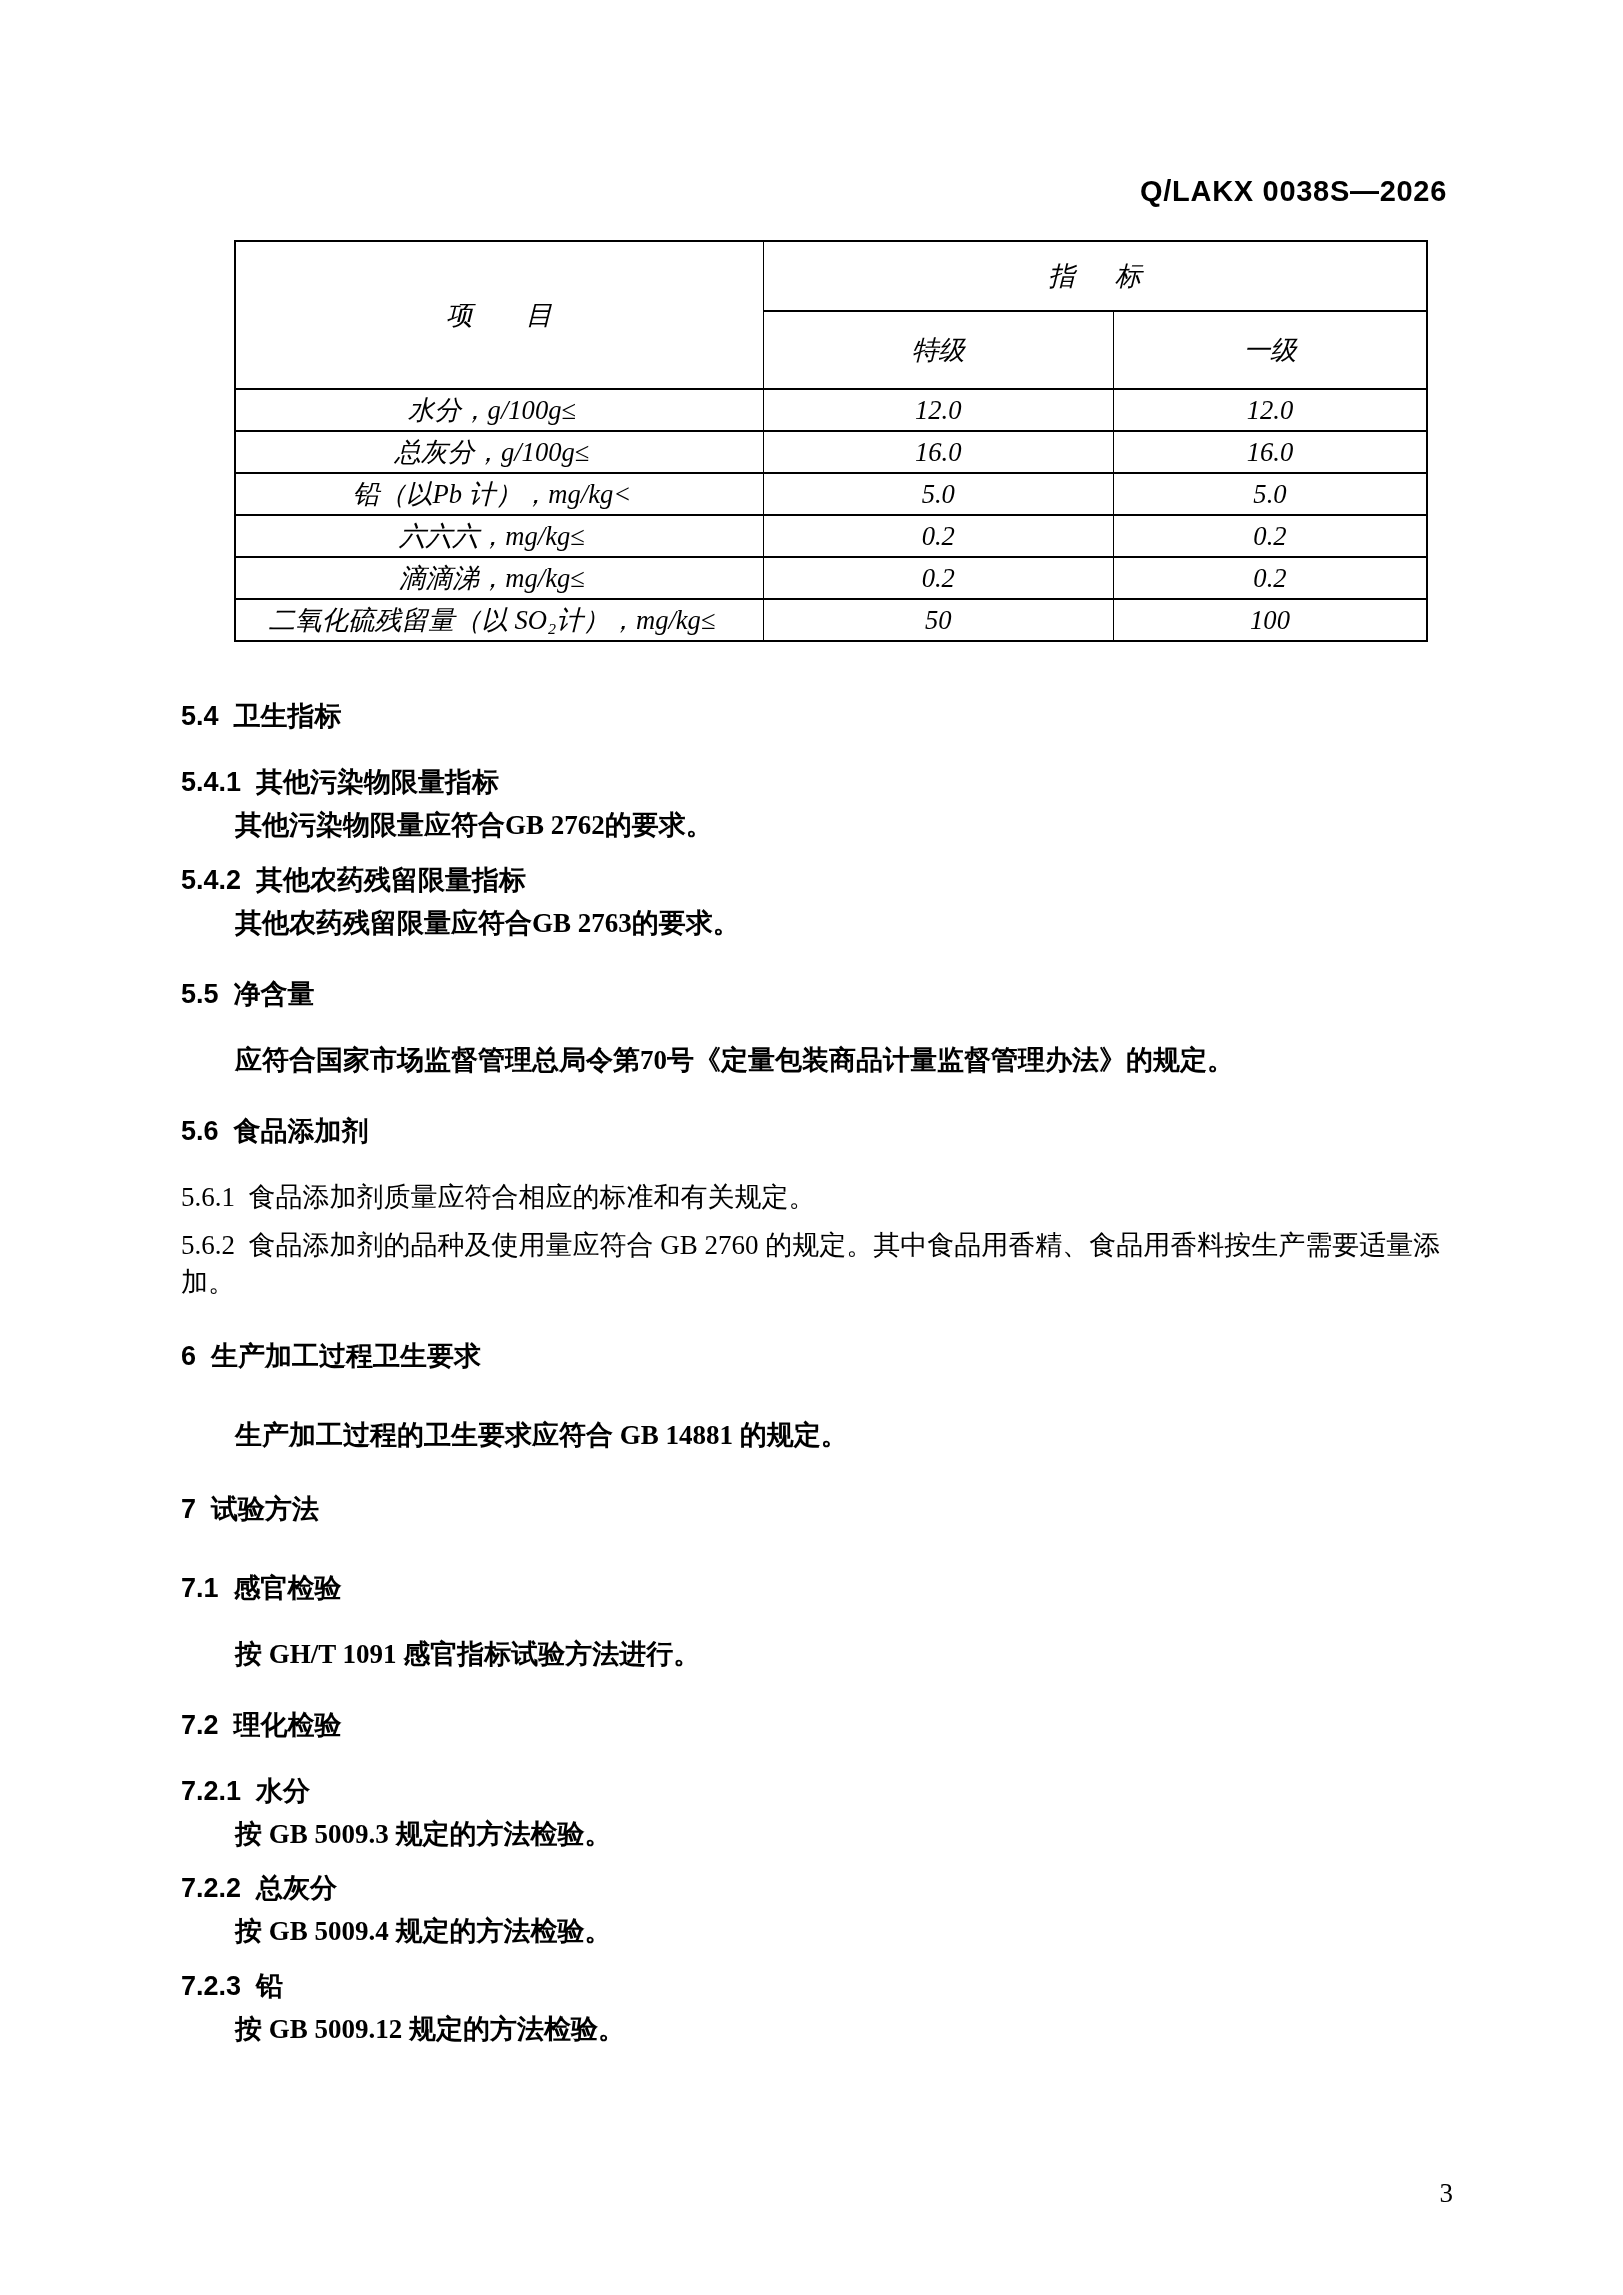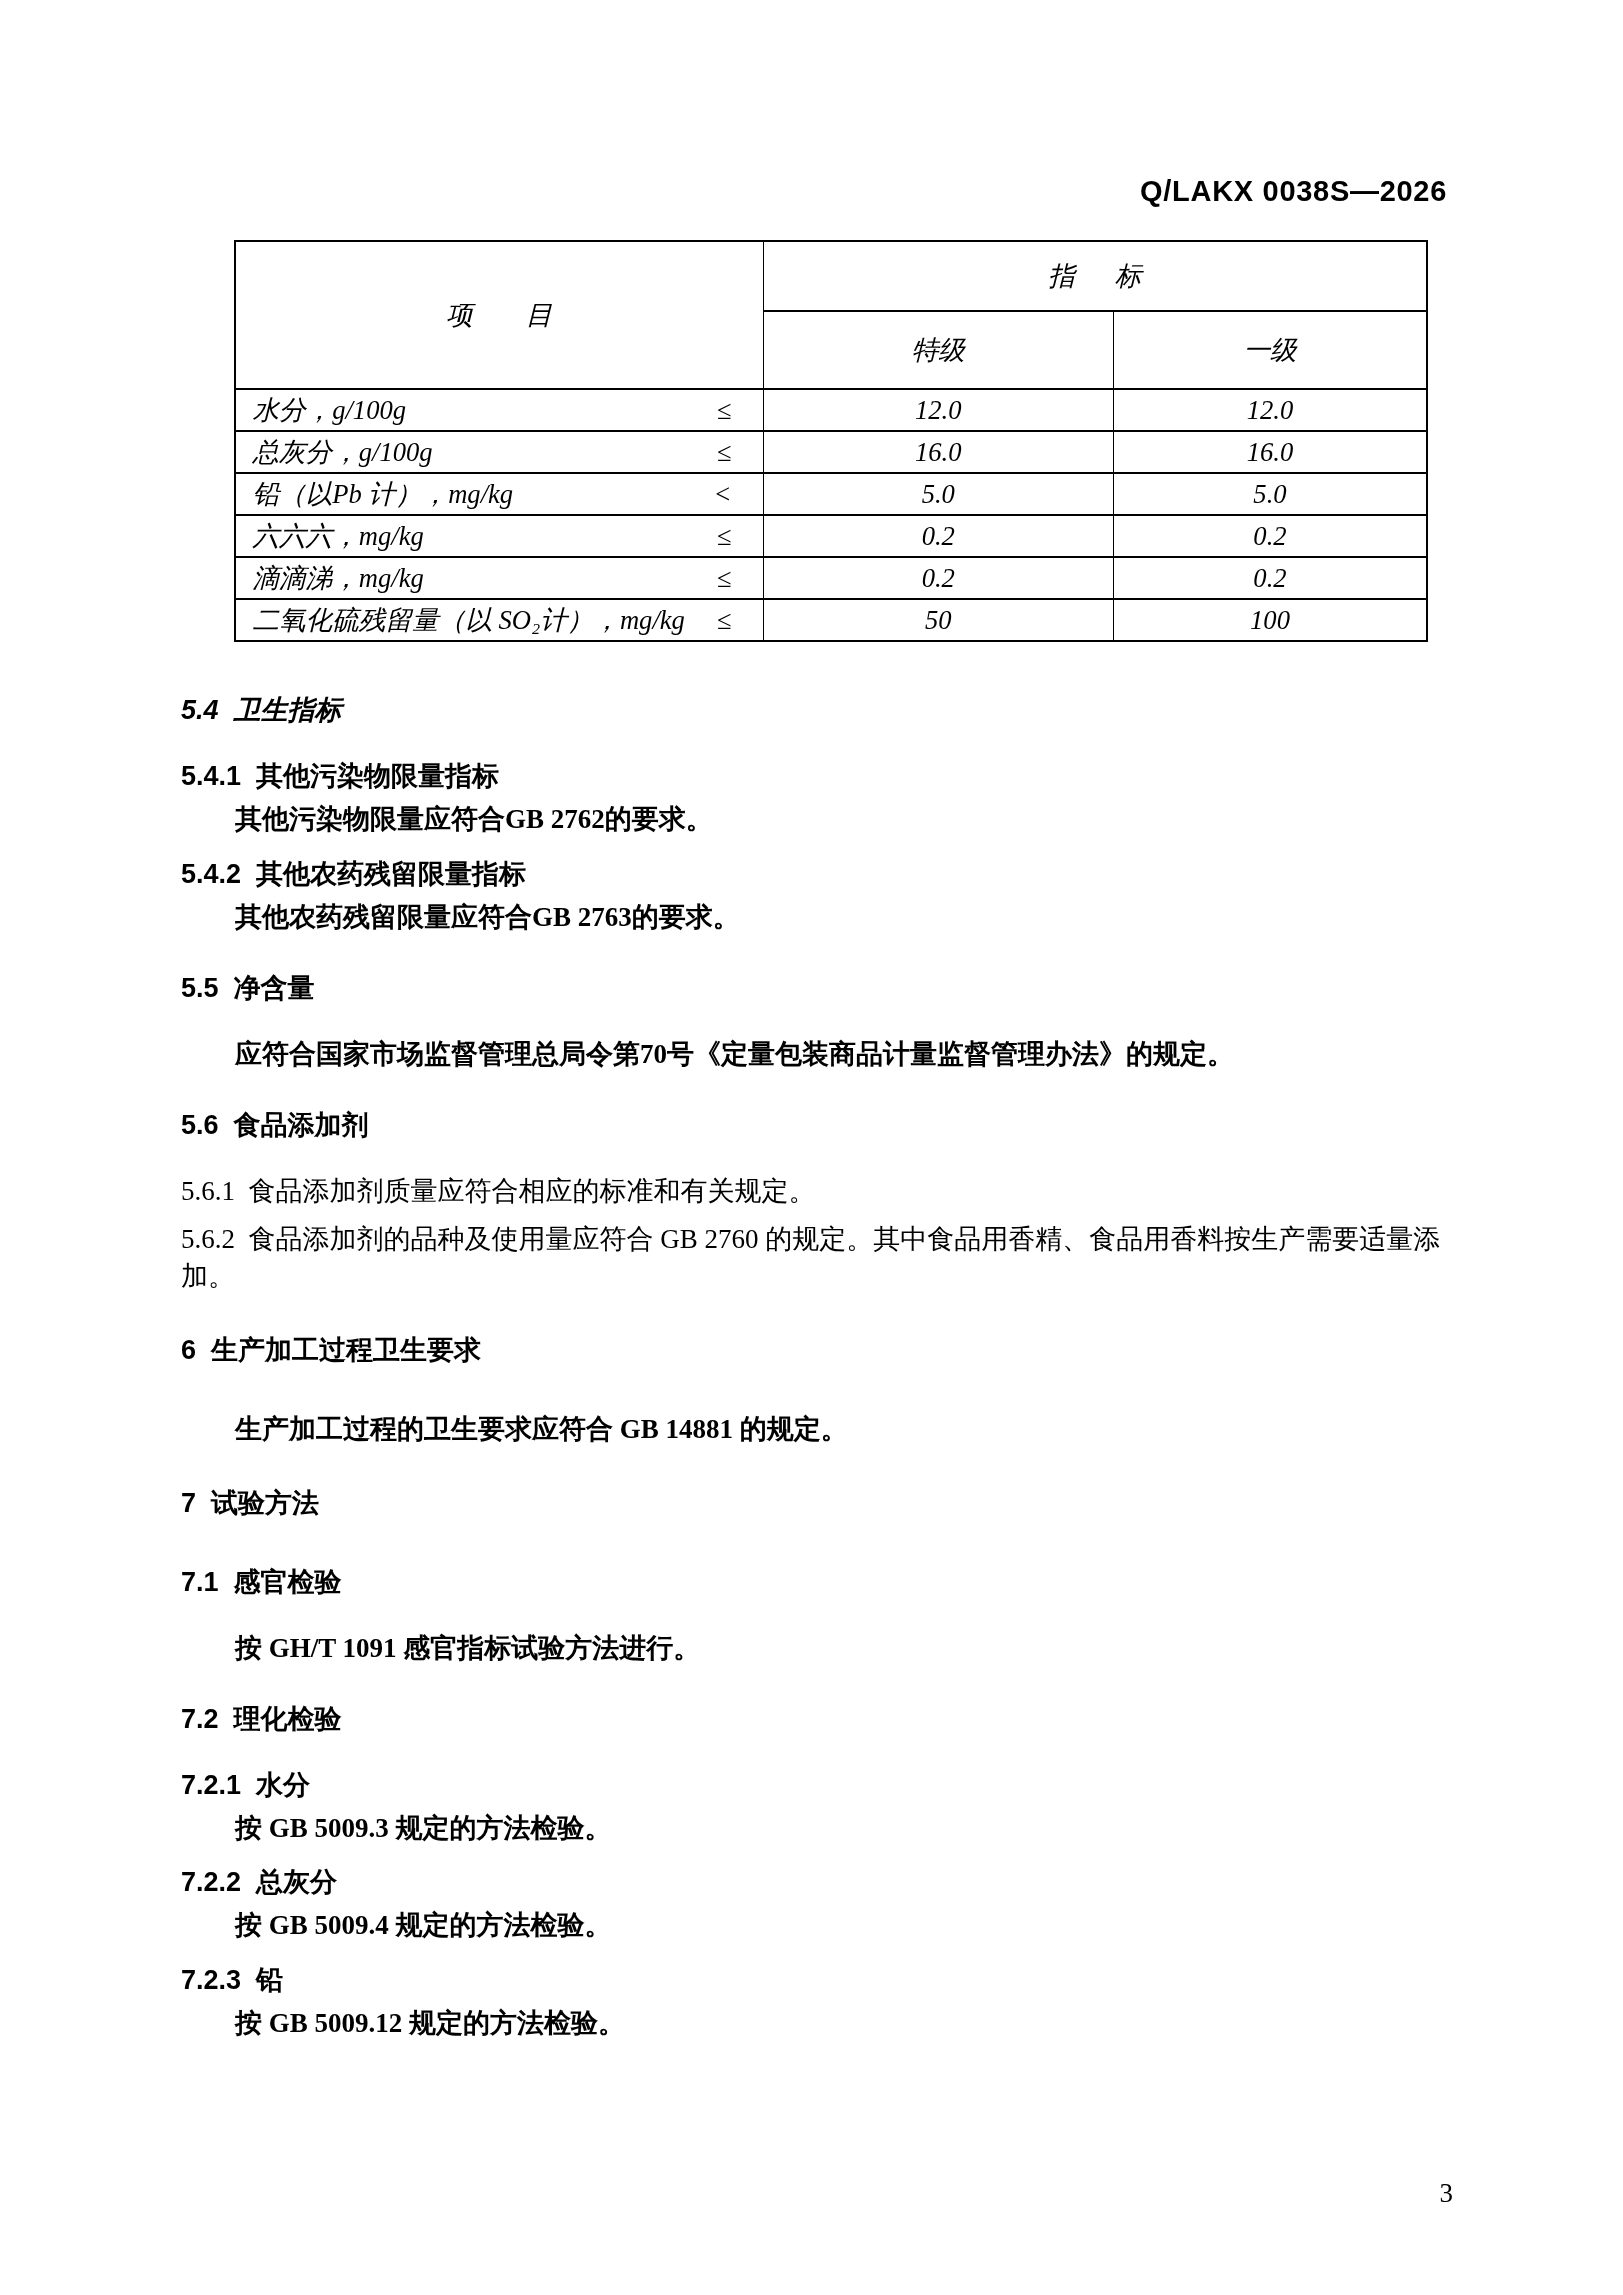--- a/index.html
+++ b/index.html
@@ -37,34 +37,34 @@
     padding:0;
     overflow:hidden;
     font-style:italic;
   }
   table.spec { border:2.7px solid #000; }
   .row-head-1 th { height:68px; }
   .row-head-2 th { height:76px;border-radius:6px; }
   table.spec tbody tr td { height:40px; }
   th.item-head, th.ind-head, th.grade { text-align:center; white-space:pre; }
   td.cell-item .item-wrap {
-    display:flex; justify-content:space-between; align-items:center;
+    display:flex; justify-content:center; align-items:center;
     padding:0 31px 0 16.4px;
     white-space:pre;
   }
   td.cell-val { text-align:center; }
   #sections {
     position:absolute;
     left:181px; top:687px;
     width:1274px;
     font-size:27px;
     line-height:37px;
     white-space:pre-wrap;
   }
-  #sections > :first-child { margin-top:5px;font-style:italic; }
+  #sections > :first-child { margin-top:11px; }
   .sec { margin:0; }
   .sec.h1, .sec.h2, .sec.h3 {
     font-family:"Liberation Sans","DejaVu Sans",sans-serif;
     font-weight:bold;
   }
   .sec.h1 { margin:37px 0 42px; }
   .sec.h2 { margin:34px 0 29px; }
   .sec.h3 { margin:17.7px 0 0; }
   .sec.p  { margin:6px 0 0; text-indent:2em;font-weight:bold; }
   .sec.p2 { margin:11px 0 0; }

